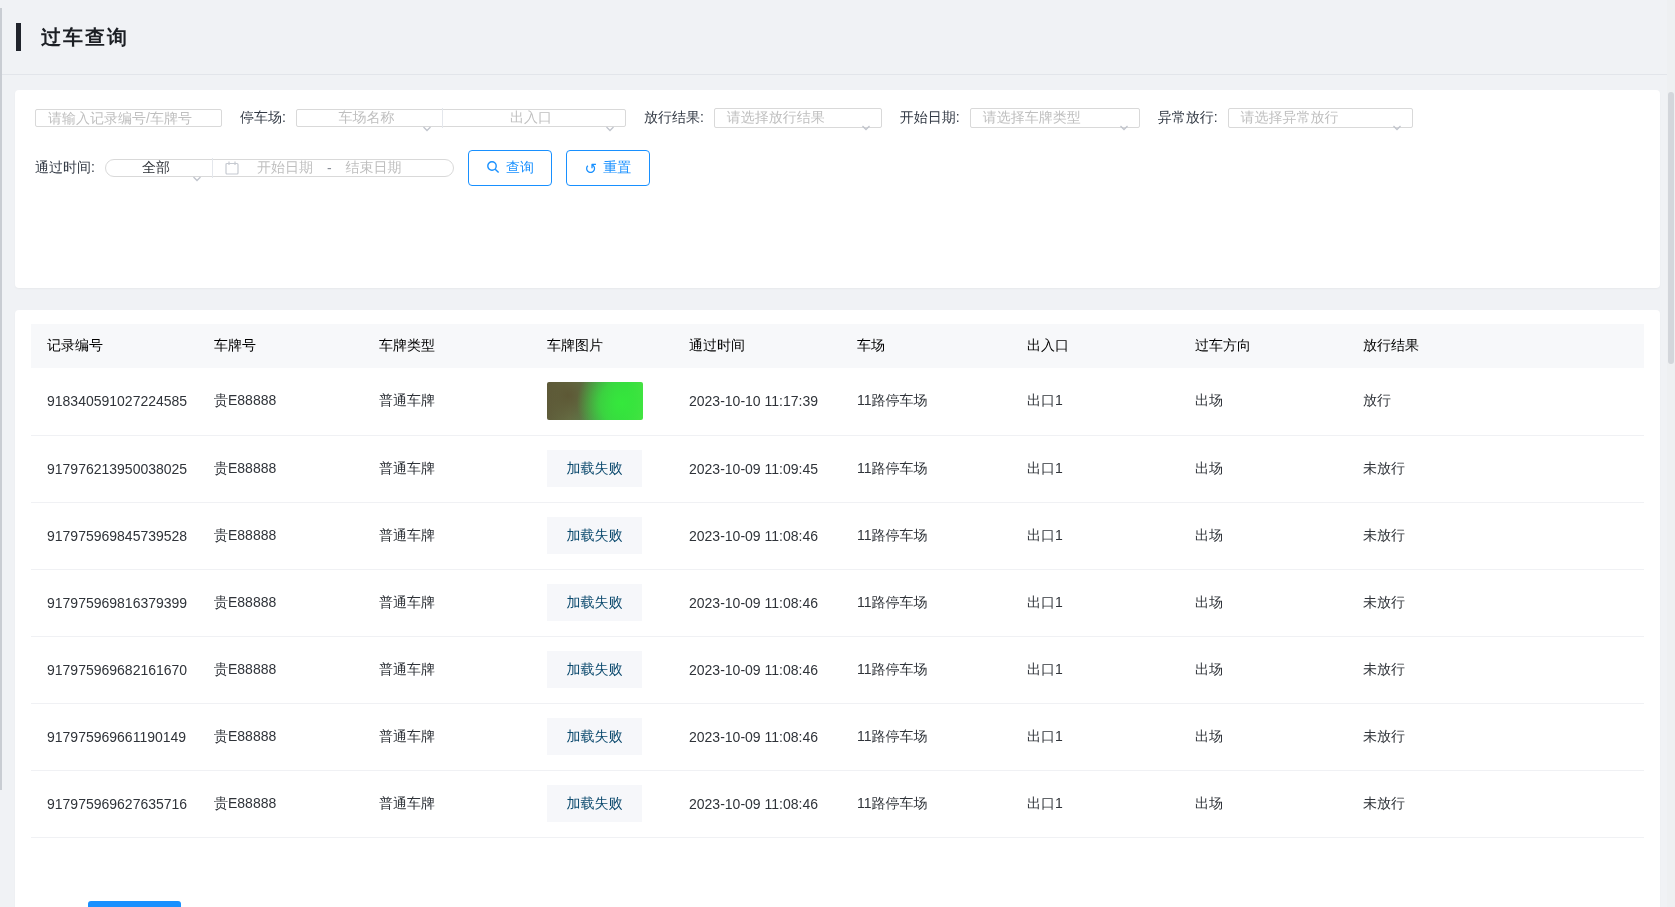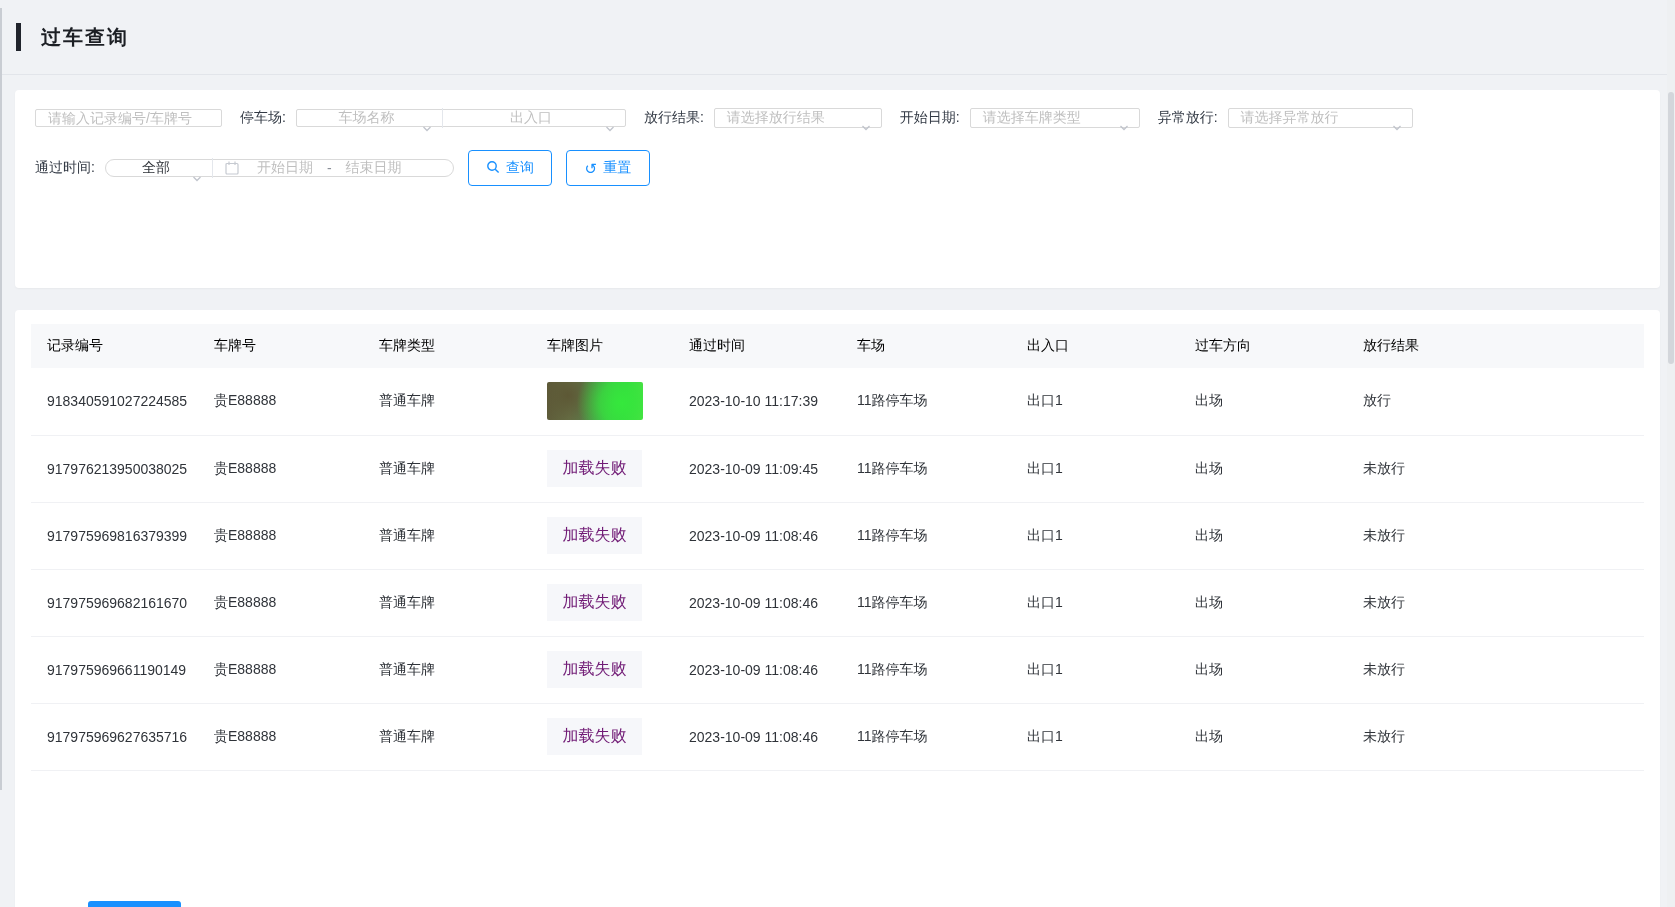--- a/index.html
+++ b/index.html
@@ -69,22 +69,22 @@
   thead th { height: 44px; background: #f7f8fa; color: #000000; font-size: 14px;
              font-weight: 400; text-align: left; padding: 0 16px; white-space: nowrap; }
   tbody td { height: 67px; color: #2f3339; font-size: 14px; padding: 0 16px;
              border-bottom: 1px solid #f0f1f4; white-space: nowrap; }
   .plate-img { width: 96px; height: 38px; border-radius: 2px;
     background:
       radial-gradient(circle at 78% 55%, #35e83c 0%, rgba(53,232,60,0.75) 28%, rgba(53,232,60,0) 58%),
       radial-gradient(circle at 22% 35%, rgba(92,86,52,0.95), rgba(92,86,52,0) 60%),
       linear-gradient(95deg, #5d5a3a 0%, #6c7c4e 25%, #4c9a55 55%, #36c244 80%, #63db4e 100%);
   }
-  .img-failed { width: 95px; height: 37px; background: #f6f7fa; color: #701a75;
-                display: flex; align-items: center; justify-content: center; font-size: 16px; }
+  .img-failed { width: 95px; height: 37px; background: #f6f7fa; color: #0c4a6e;
+                display: flex; align-items: center; justify-content: center; font-size: 14px; }
 
   
   .scrollbar-track { position: absolute; right: 0; top: 0; width: 8px; height: 907px;
                      background: #eef0f2; z-index: 9; }
   .scrollbar-thumb { position: absolute; left: 1px; top: 92px; width: 6px; height: 272px;
                      background: #d3d6db; border-radius: 3px; }
   .left-edge-line { position: absolute; left: 0; top: 8px; width: 2px; height: 782px;
                     background: #c9cdd3; z-index: 9; }
   .bottom-cut-button { position: absolute; left: 88px; bottom: 0; width: 93px; height: 6px;
                        background: #1890ff; border-radius: 3px 3px 0 0; z-index: 10; }
@@ -248,20 +248,33 @@
     <td>
             <div class="img-failed">加载失败</div>
           </td>
     <td>2023-10-09 11:09:45</td>
     <td>11路停车场</td>
     <td>出口1</td>
     <td>出场</td>
     <td>未放行</td>
   </tr>
         <tr class="data-row">
+    <td>917975969845739528</td>
+    <td>贵E88888</td>
+    <td>普通车牌</td>
+    <td>
+            <div class="img-failed">加载失败</div>
+          </td>
+    <td>2023-10-09 11:08:46</td>
+    <td>11路停车场</td>
+    <td>出口1</td>
+    <td>出场</td>
+    <td>未放行</td>
+  </tr>
+        <tr class="data-row">
     <td>917975969816379399</td>
     <td>贵E88888</td>
     <td>普通车牌</td>
     <td>
             <div class="img-failed">加载失败</div>
           </td>
     <td>2023-10-09 11:08:46</td>
     <td>11路停车场</td>
     <td>出口1</td>
     <td>出场</td>

